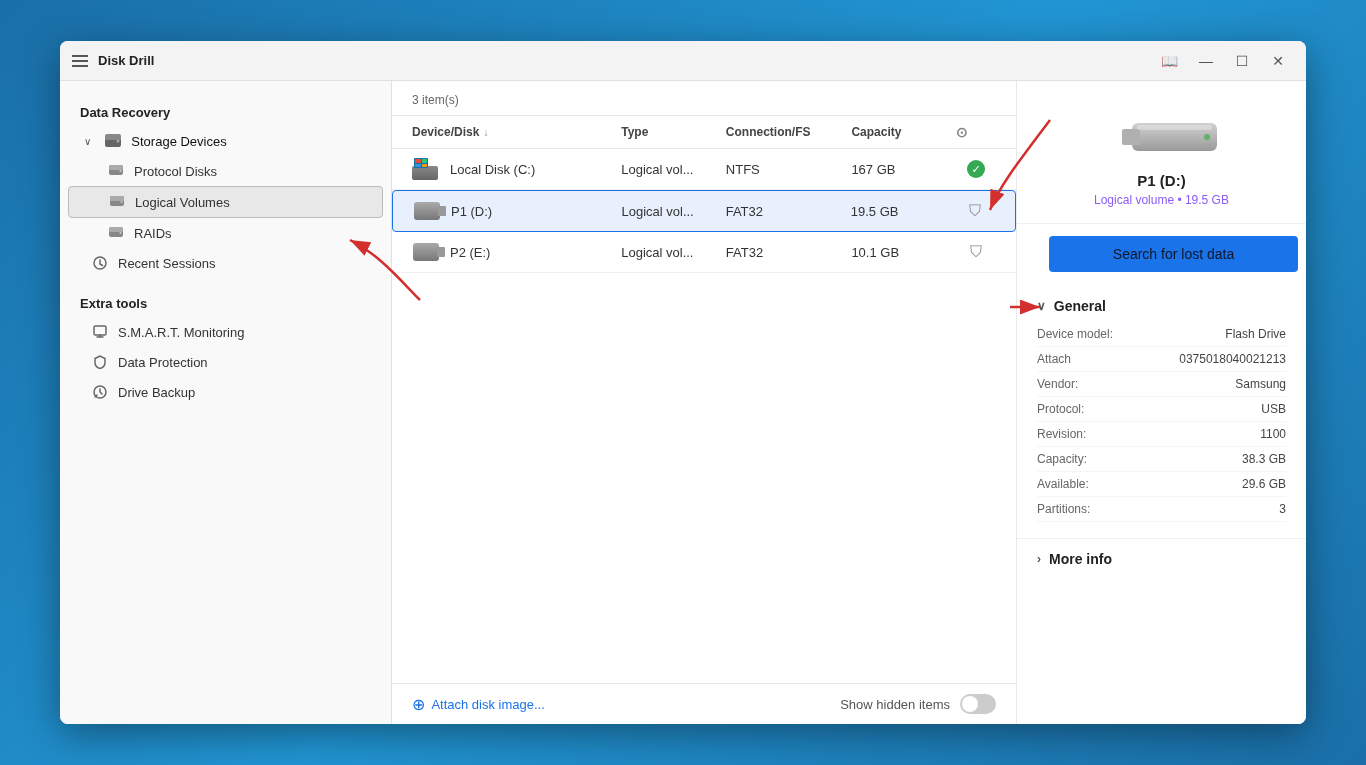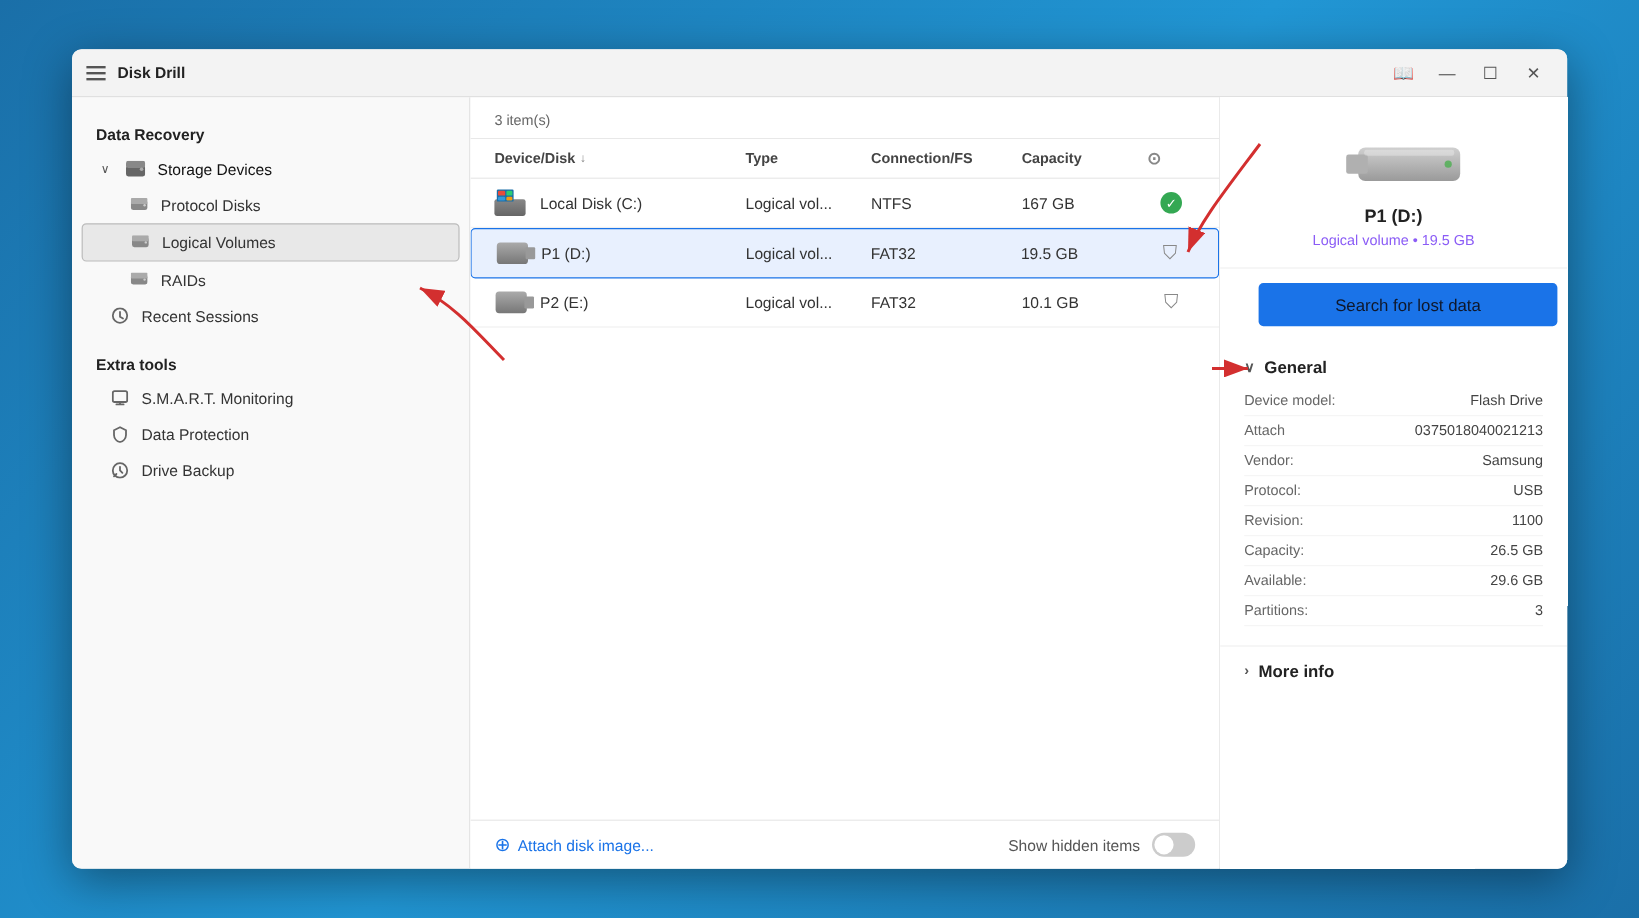--- a/index.html
+++ b/index.html
@@ -600,21 +600,21 @@
         <div class="info-row">
           <span class="info-label">Protocol:</span>
           <span class="info-value">USB</span>
         </div>
         <div class="info-row">
           <span class="info-label">Revision:</span>
           <span class="info-value">1100</span>
         </div>
         <div class="info-row">
           <span class="info-label">Capacity:</span>
-          <span class="info-value">26.5 GB</span>
+          <span class="info-value">38.3 GB</span>
         </div>
         <div class="info-row">
           <span class="info-label">Available:</span>
           <span class="info-value">29.6 GB</span>
         </div>
         <div class="info-row">
           <span class="info-label">Partitions:</span>
           <span class="info-value">3</span>
         </div>
       </div>

